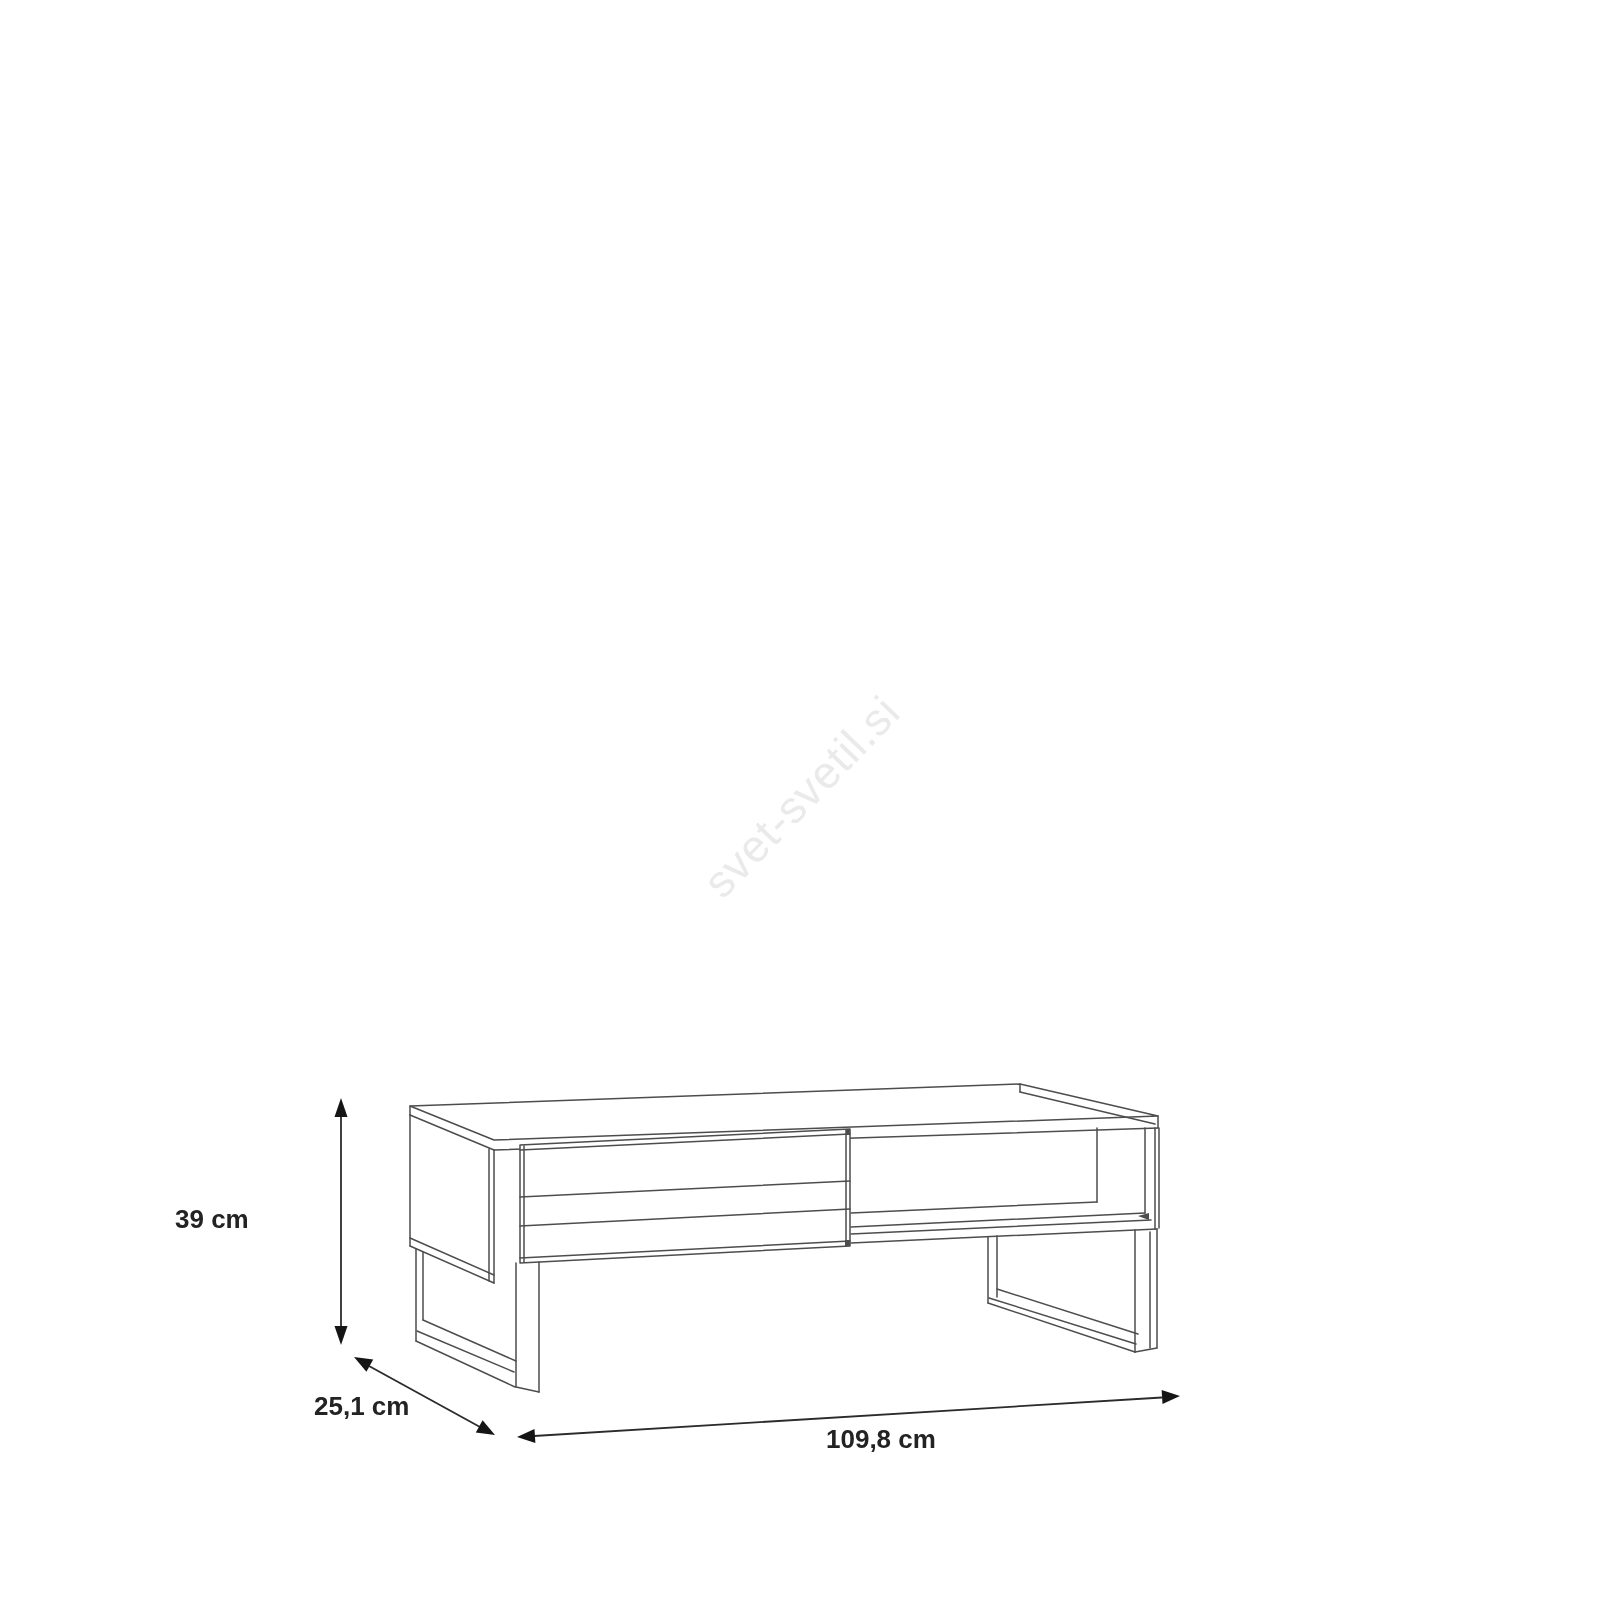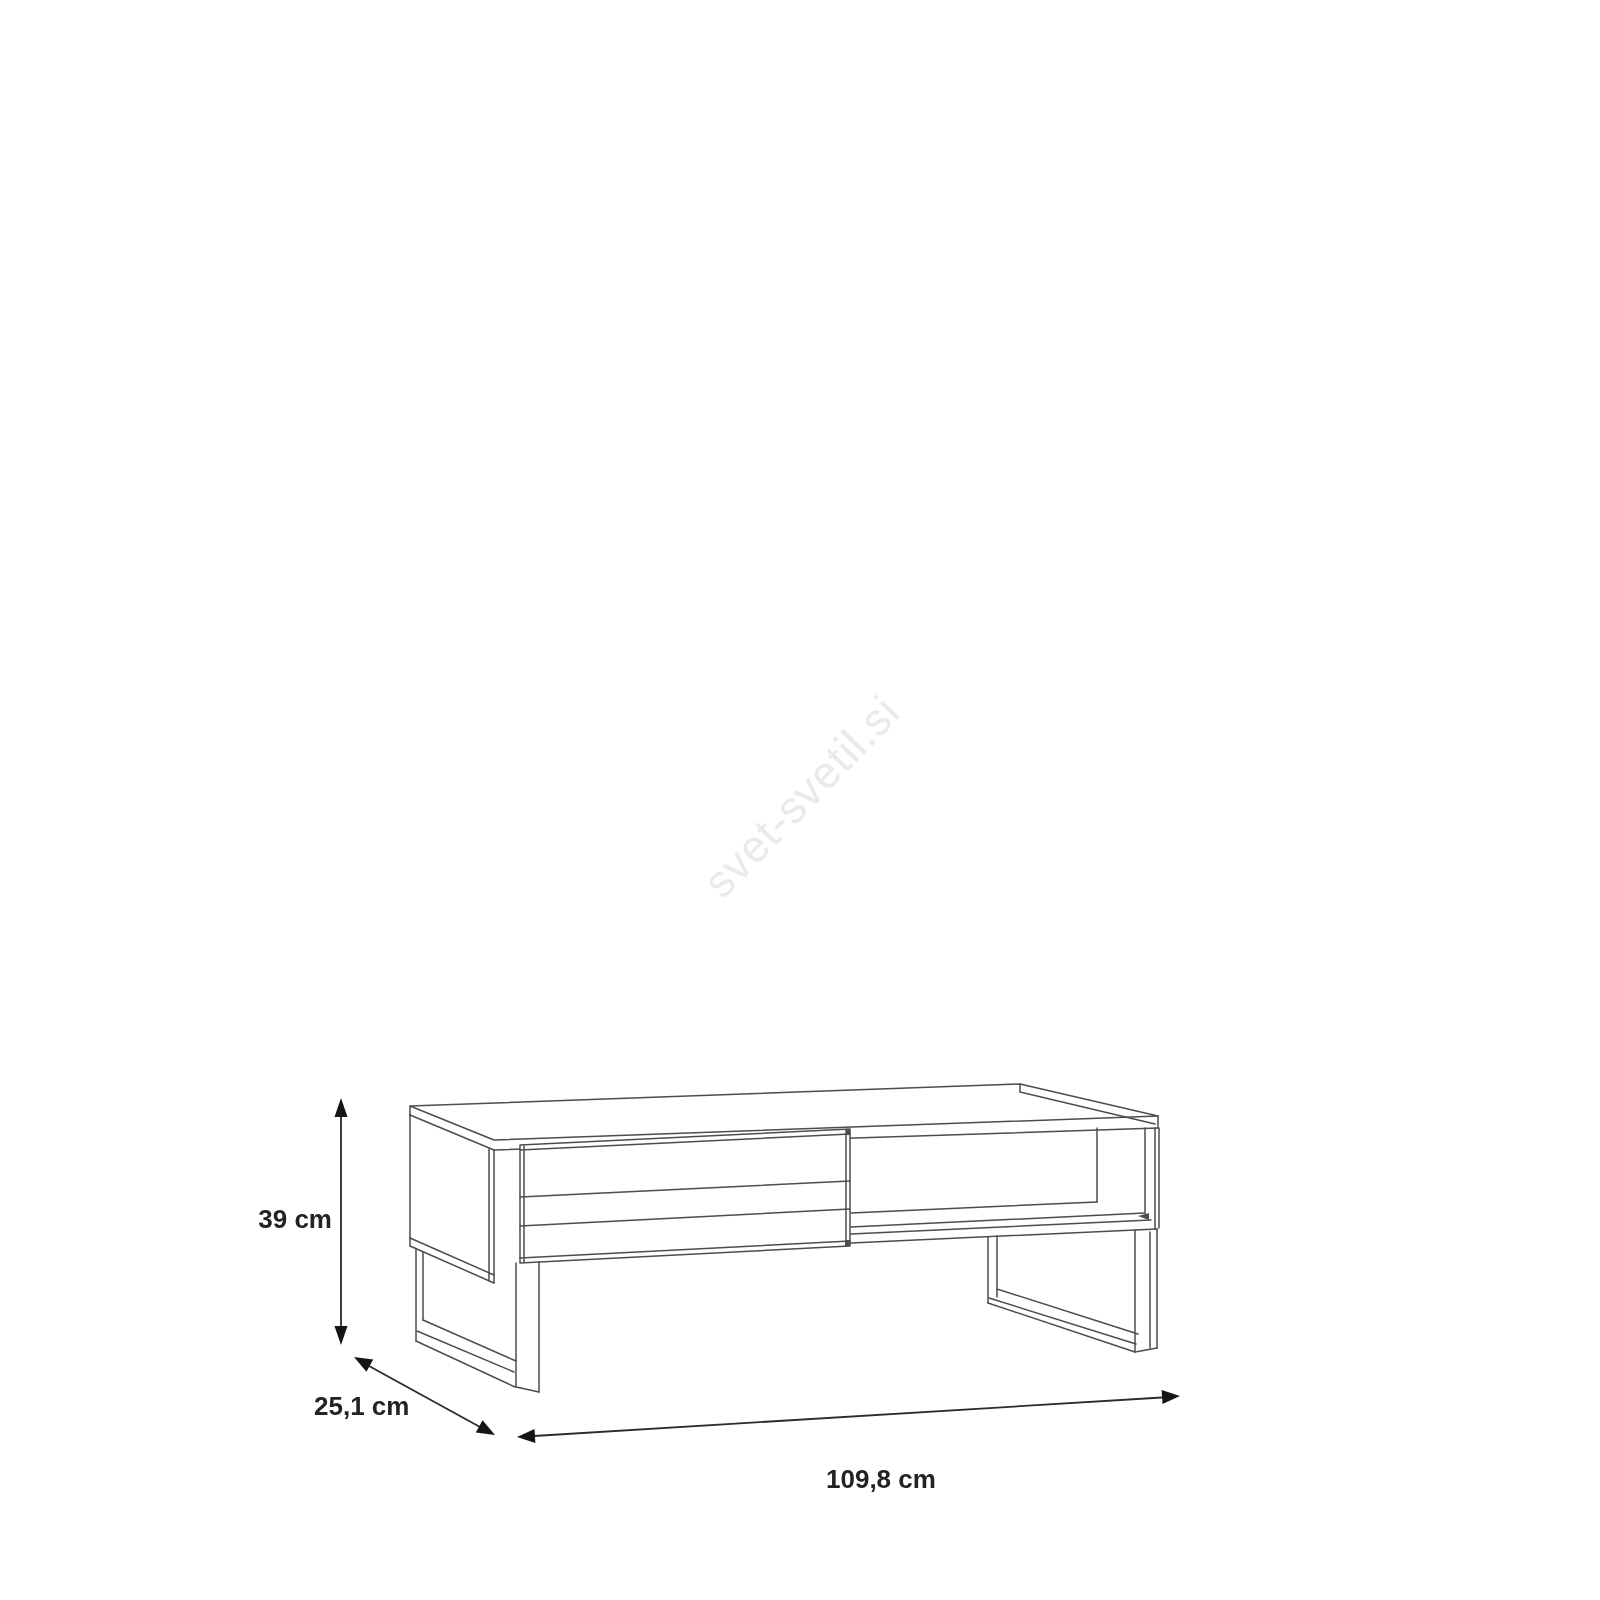--- a/index.html
+++ b/index.html
@@ -34,33 +34,31 @@
     top: 0;
   }
   .dim-label {
     position: absolute;
     font-size: 26px;
     font-weight: bold;
     color: #232323;
     white-space: nowrap;
   }
   .dim-label.height {
-    left: 192px;
+    left: 175px;
     top: 1204px;
     width: 140px;
-    text-align: right;
   }
   .dim-label.depth {
     left: 314px;
     top: 1391px;
   }
   .dim-label.width {
     left: 826px;
     top: 1424px;
-    margin-top: 40px;
   }
   .furn { stroke: #4d4d4d; stroke-width: 1.5; fill: none; stroke-linecap: round; }
   .furn-face { stroke: #4d4d4d; stroke-width: 1.5; fill: #ffffff; stroke-linejoin: round; }
   .dim-line { stroke: #2b2b2b; stroke-width: 1.8; fill: none; }
   .dim-head { fill: #151515; stroke: none; }
   .joint-mark { fill: #4d4d4d; stroke: none; }
 </style>
 </head>
 <body>
 

